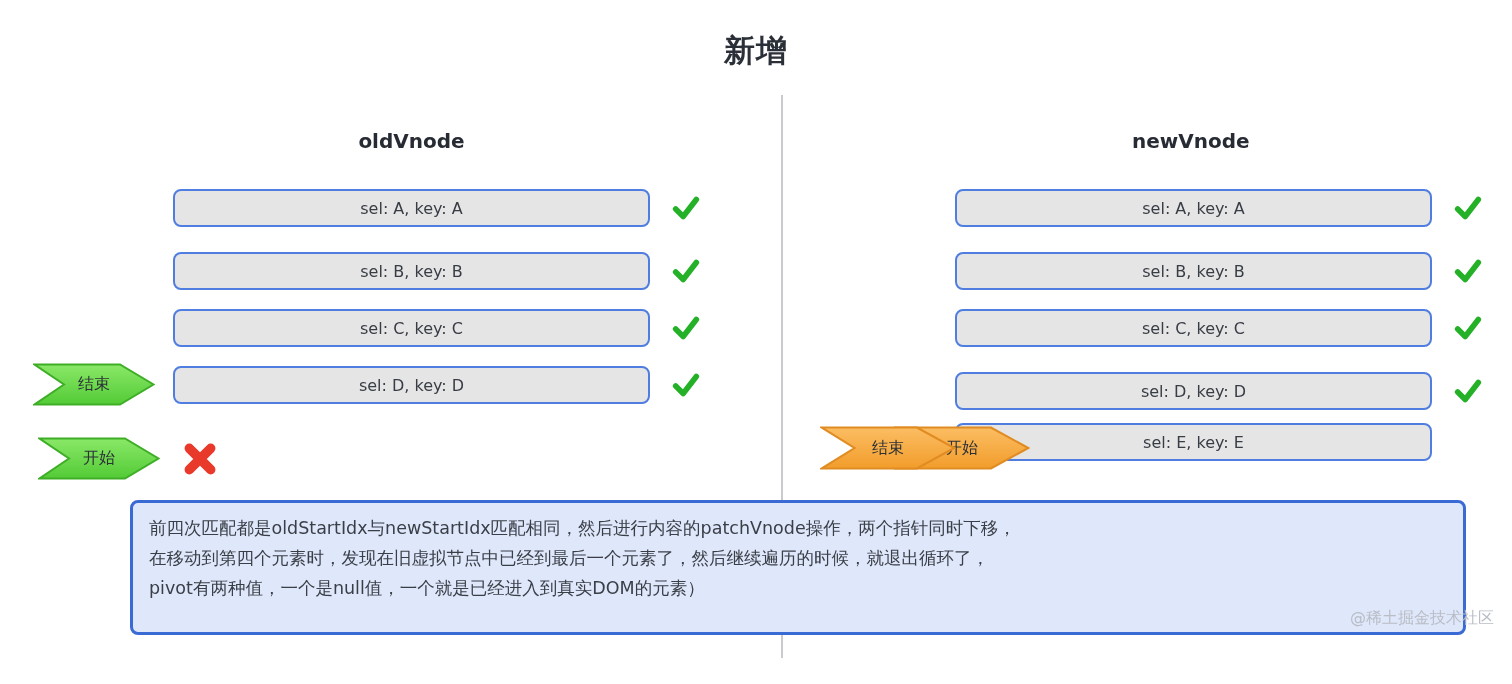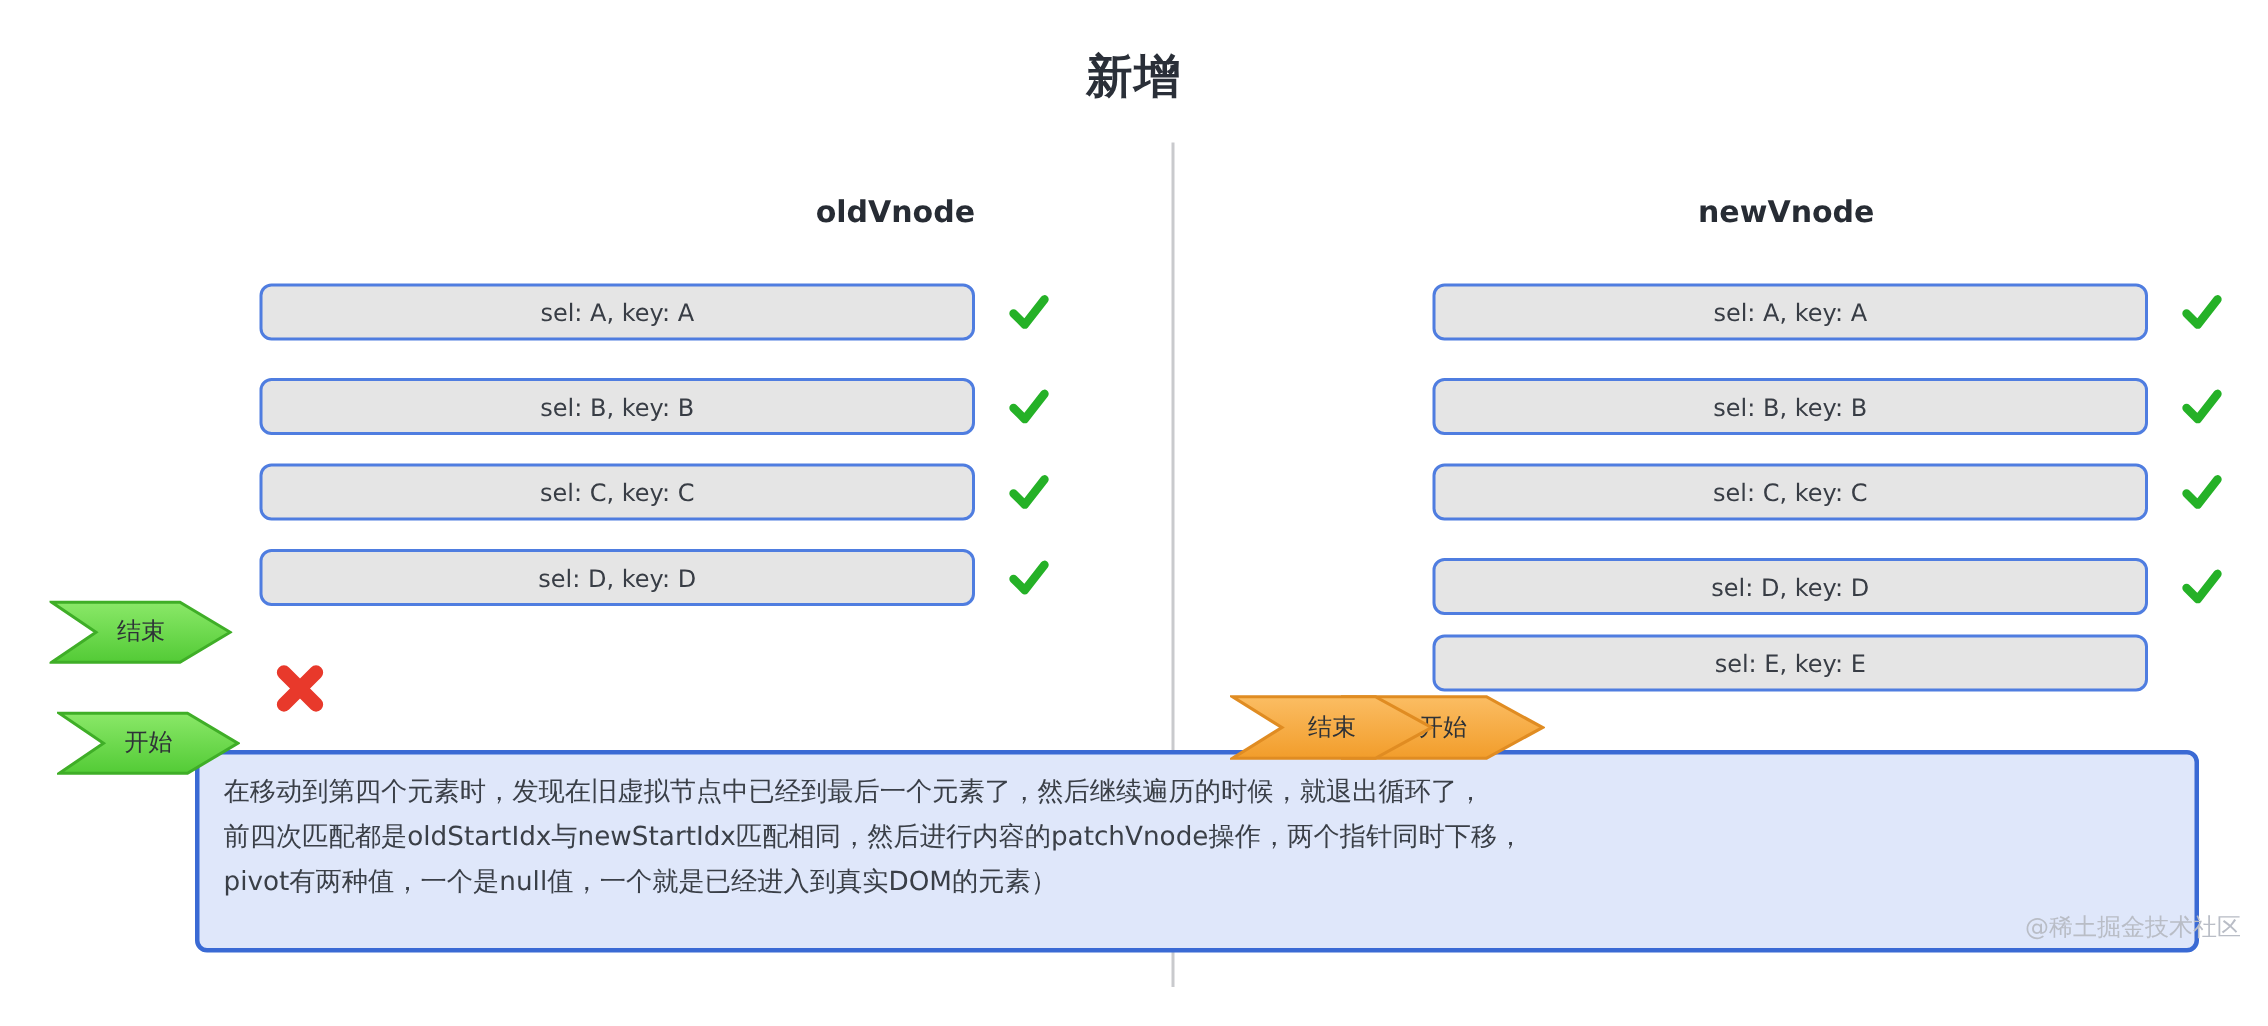--- a/index.html
+++ b/index.html
@@ -17,35 +17,35 @@
     font-size:31px;font-weight:bold;color:#2a2f38;letter-spacing:1px;
   }
   
   .divider{
     left:781px;top:95px;width:2px;height:563px;background:#c9cacd;z-index:0;
   }
   
   .col-header{
     font-size:20px;font-weight:bold;color:#272c34;
   }
-  .old-header{left:173px;width:477px;text-align:right;top:129px;}
+  .old-header{left:173px;width:477px;text-align:center;top:129px;}
   .new-header{left:1132px;top:129px;}
   
   .node{
     width:473px;height:34px;
     background:#e5e5e5;border:2px solid #4f7de0;border-radius:8px;
     display:flex;align-items:center;justify-content:center;
     font-size:16px;color:#383d45;
     z-index:1;
   }
   
   .check{width:30px;height:30px;z-index:2;}
   .cross{width:38px;height:38px;z-index:2;}
   
-  .arrow{z-index:3;margin-top:37px;}
+  .arrow{z-index:3;}
   .arrow svg{position:absolute;left:0;top:0;width:100%;height:100%;}
   .arrow .lbl{
     position:absolute;left:0;top:0;width:100%;height:100%;
     display:flex;align-items:center;justify-content:center;
     font-size:16px;color:#2e3237;z-index:4;
   }
   .arrow.green polygon{fill:url(#gradGreen);stroke:#3fae27;stroke-width:2;}
   .arrow.orange polygon{fill:url(#gradOrange);stroke:#e08c22;stroke-width:2;}
   
   .note{
@@ -171,18 +171,18 @@
 </div>
 
 <div class="abs arrow orange" style="left:820px;top:426px;width:136px;height:44px;z-index:4;">
   <svg viewBox="0 0 122 43" preserveAspectRatio="none">
     <polygon points="1.5,1.5 87,1.5 120.5,21.5 87,41.5 1.5,41.5 31,21.5"></polygon>
   </svg>
   <span class="lbl" style="z-index:5;">结束</span>
 </div>
 
 <div class="abs note">
+  <div class="line">前四次匹配都是oldStartIdx与newStartIdx匹配相同，然后进行内容的patchVnode操作，两个指针同时下移，</div>
   <div class="line">在移动到第四个元素时，发现在旧虚拟节点中已经到最后一个元素了，然后继续遍历的时候，就退出循环了，</div>
-  <div class="line">前四次匹配都是oldStartIdx与newStartIdx匹配相同，然后进行内容的patchVnode操作，两个指针同时下移，</div>
   <div class="line">pivot有两种值，一个是null值，一个就是已经进入到真实DOM的元素）</div>
 </div>
 
 <div class="abs watermark">@稀土掘金技术社区</div>
 
 </body></html>

